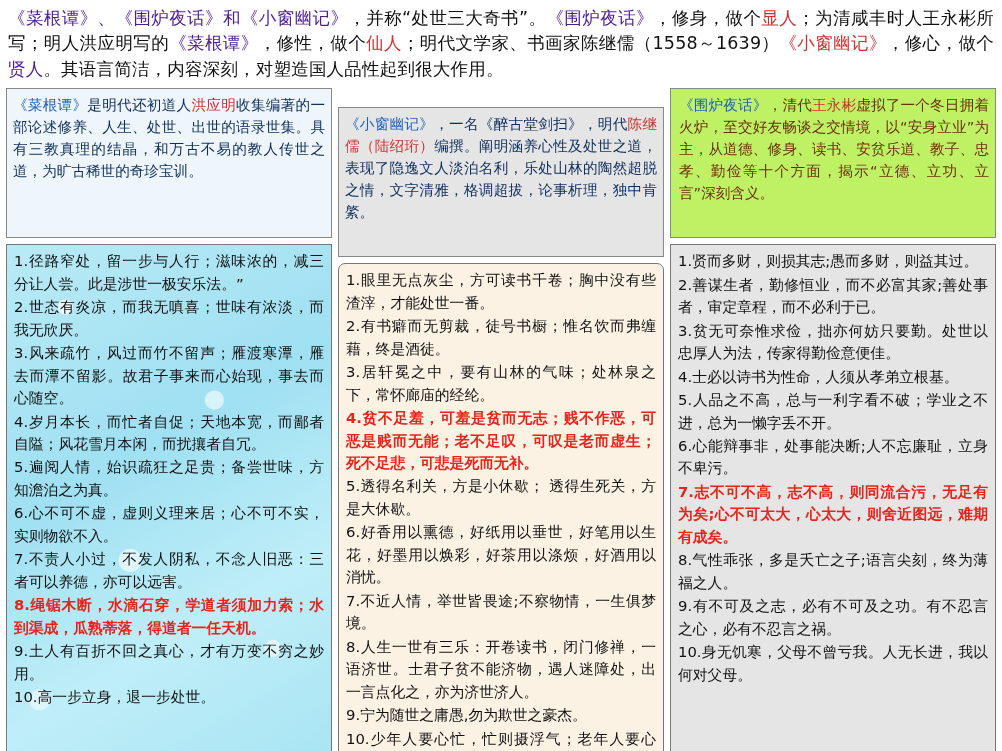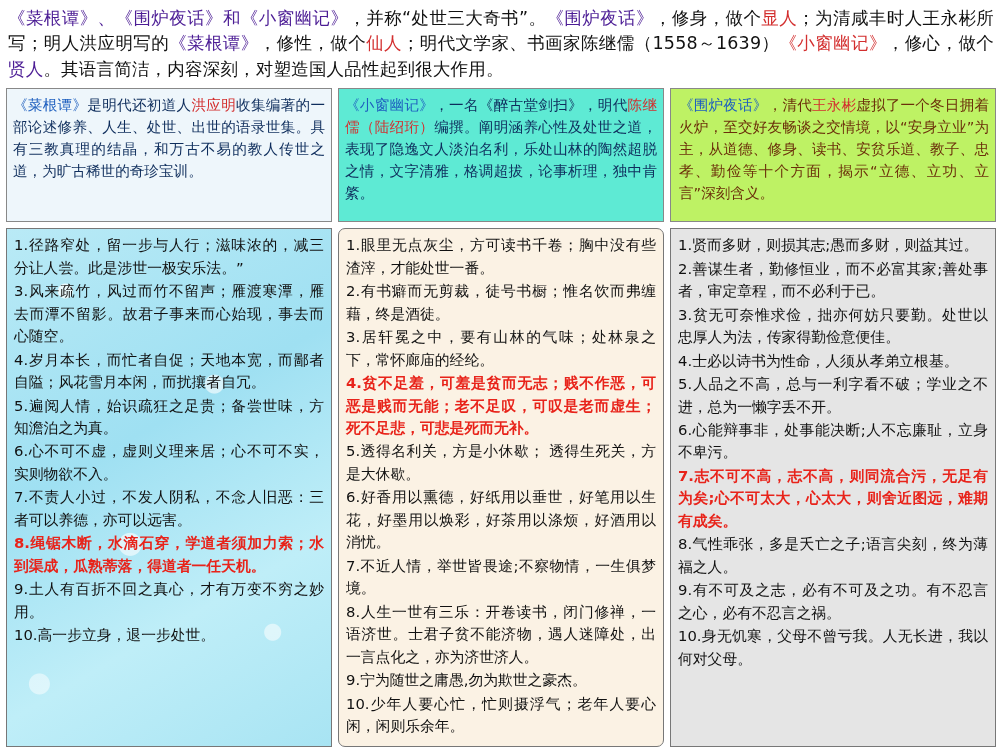--- a/index.html
+++ b/index.html
@@ -47,25 +47,25 @@
     flex-direction: column;
     gap: 6px;
   }
   .intro-box {
     border: 1px solid #888;
     box-sizing: border-box;
     padding: 5px 6px;
     font-size: 14.6px;
     line-height: 1.5;
     text-align: justify;
-    height: 134px;
+    height: 150px;
     overflow: hidden;
   }
   .intro-1 { background: #eef6fb; color: #0e2d5c; }
-  .intro-2 { background: #5eead4; color: #0e2d5c; }
+  .intro-2 { background: #e5e5e5; color: #0e2d5c; margin-top: 19px; }
   .intro-3 { background: #bef264; color: #6b2f0a; padding-left: 8px; }
 
   .list-box {
     border: 1px solid #777;
     box-sizing: border-box;
     padding: 5px 7px;
     font-size: 14.8px;
     line-height: 1.52;
     text-align: justify;
     height: 519px;
@@ -94,20 +94,21 @@
 <div class="page">
 
   <div class="header" id="header-para"><span class="hl-green">《菜根谭》、《围炉夜话》和《小窗幽记》</span><span class="hl-dark">，并称“处世三大奇书”。</span><span class="hl-green">《围炉夜话》</span><span class="hl-dark">，修身，做个</span><span class="hl-red">显人</span><span class="hl-dark">；</span><span class="hl-dark">为清咸丰时人王永彬所写；明人洪应明写的</span><span class="hl-green">《菜根谭》</span><span class="hl-dark">，修性，做个</span><span class="hl-red">仙人</span><span class="hl-dark">；明代文学家、书画家陈继儒（1558～1639）</span><span class="hl-red">《小窗幽记》</span><span class="hl-dark">，修心，做个</span><span class="hl-green">贤人</span><span class="hl-dark">。其语言简洁，内容深刻，对塑造国人品性起到很大作用。</span></div>
 
   <div class="cols">
 
     <div class="col">
       <div class="intro-box intro-1" id="intro-0"><span class="hl-blue">《菜根谭》</span><span>是明代还初道人</span><span class="hl-red">洪应明</span><span>收集编著的一部论述修养、人生、处世、出世的语录世集。具有三教真理的结晶，和万古不易的教人传世之道，为旷古稀世的奇珍宝训。</span></div>
       <div class="list-box list-1" id="list-0">
           <p class="item"><span class="num">1.</span><span>径路窄处，留一步与人行；滋味浓的，减三分让人尝。此是涉世一极安乐法。”</span></p>
+          <p class="item"><span class="num">2.</span><span>世态有炎凉，而我无嗔喜；世味有浓淡，而我无欣厌。</span></p>
           <p class="item"><span class="num">3.</span><span>风来疏竹，风过而竹不留声；雁渡寒潭，雁去而潭不留影。故君子事来而心始现，事去而心随空。</span></p>
           <p class="item"><span class="num">4.</span><span>岁月本长，而忙者自促；天地本宽，而鄙者自隘；风花雪月本闲，而扰攘者自冗。</span></p>
           <p class="item"><span class="num">5.</span><span>遍阅人情，始识疏狂之足贵；备尝世味，方知澹泊之为真。</span></p>
           <p class="item"><span class="num">6.</span><span>心不可不虚，虚则义理来居；心不可不实，实则物欲不入。</span></p>
           <p class="item"><span class="num">7.</span><span>不责人小过，不发人阴私，不念人旧恶：三者可以养德，亦可以远害。</span></p>
           <p class="item red"><span class="num">8.</span><span>绳锯木断，水滴石穿，学道者须加力索；水到渠成，瓜熟蒂落，得道者一任天机。</span></p>
           <p class="item"><span class="num">9.</span><span>土人有百折不回之真心，才有万变不穷之妙用。</span></p>
           <p class="item"><span class="num">10.</span><span>高一步立身，退一步处世。</span></p>
         </div>
     </div>

